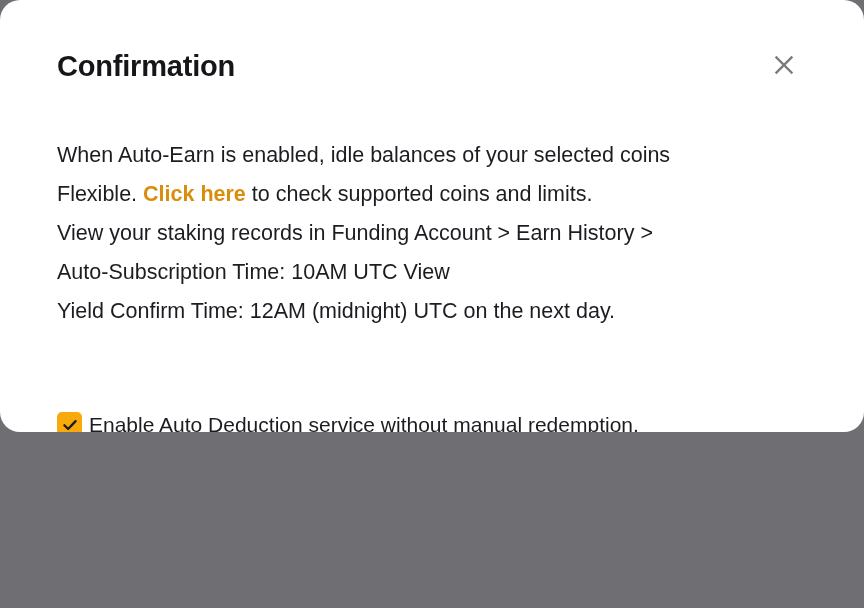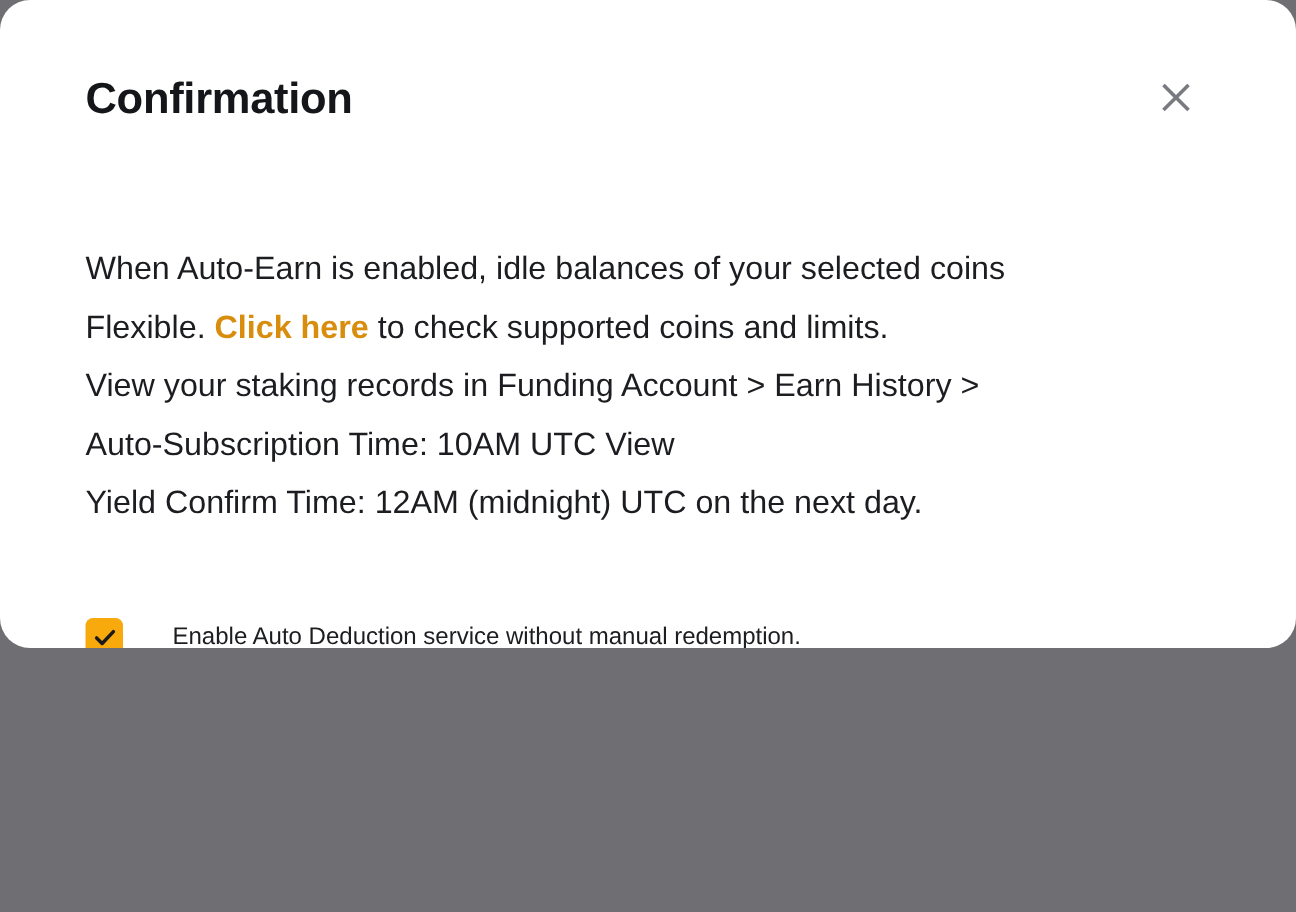--- a/index.html
+++ b/index.html
@@ -61,21 +61,20 @@
     padding: 0;
   }
   .close-button svg { display: block; }
 
   
   .modal-body {
     position: absolute;
     left: 57px;
     top: 136px;
     width: 760px;
-    margin-top: 24px;
   }
   .body-line {
     font-size: 21.5px;
     line-height: 39px;
     color: #1c1d21;
     letter-spacing: 0.0px;
     white-space: nowrap;
   }
   .inline-link {
     color: #d98d0d;
@@ -99,22 +98,22 @@
     border-radius: 5px;
     background: #f8a90c;
     display: flex;
     align-items: center;
     justify-content: center;
     flex: 0 0 auto;
     cursor: pointer;
   }
   .checkbox-box svg { display: block; }
   .checkbox-label {
-    margin-left: 33px;
-    font-size: 16px;
+    margin-left: 7px;
+    font-size: 21px;
     line-height: 25px;
     color: #1c1d21;
     white-space: nowrap;
   }
 
   
   .confirm-button {
     position: absolute;
     left: 57px;
     top: 487px;

